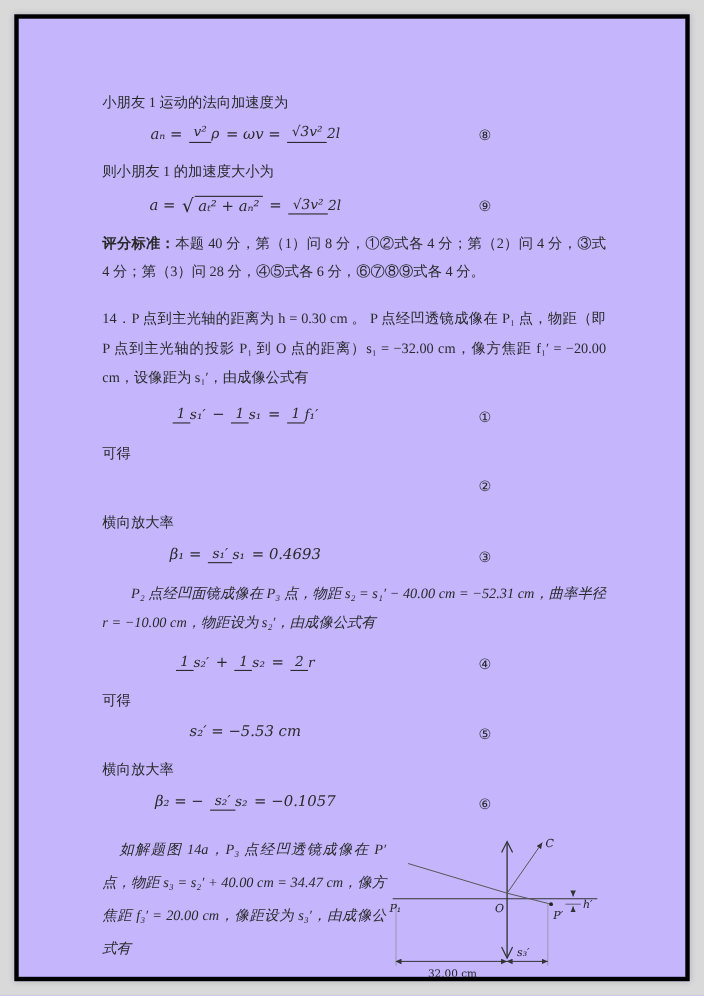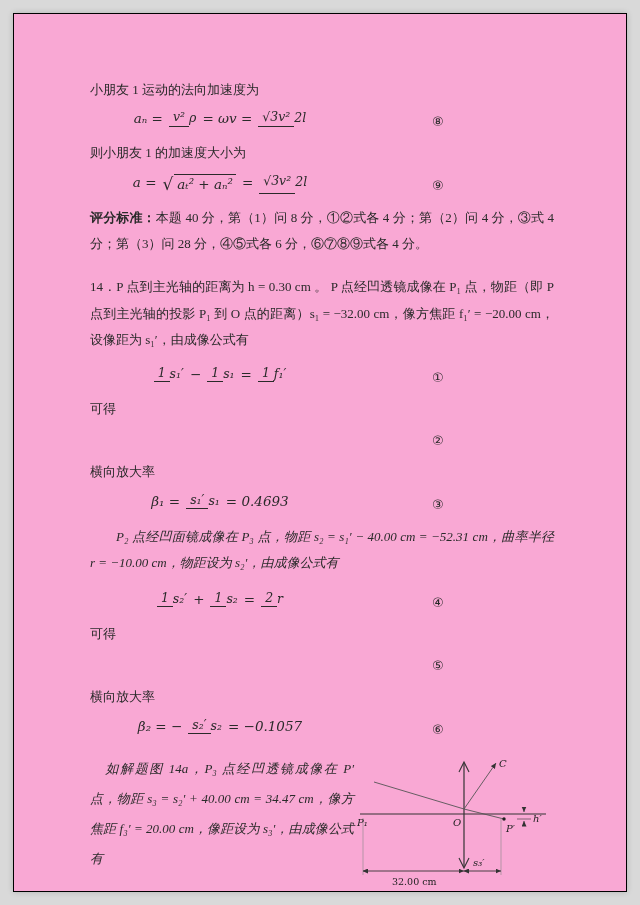--- a/index.html
+++ b/index.html
@@ -6,38 +6,38 @@
   body {
     background:#d9d9d9;
     font-family:"Liberation Serif","DejaVu Serif",serif;
     color:#2a2a2a;
     -webkit-font-smoothing:antialiased;
   }
   .page {
     position:relative;
     width:614px; height:879px;
     margin:13px auto;
-    background:#f9a8d4;
-    border:1px solid #000000;
+    background:#c4b5fd;
+    border:4px solid #000000;
     box-shadow:0 0 6px rgba(0,0,0,.18);
     box-sizing:border-box;
     padding:64px 72px 0 76px;
     overflow:hidden;
   }
   .txt { font-size:13px; line-height:1.8; }
   p { margin:0; }
   .para { font-size:13px; line-height:2.05; text-align:justify; }
   .indent { text-indent:2em;font-style:italic; }
   .bold { font-weight:bold;font-family:Liberation Serif, serif; }
 
   
   .eq-row { position:relative; margin:9px 0 9px 0; min-height:22px; }
   .eq-body {
     width:260px;
-    display:flex; justify-content:center; 
+    display:flex; justify-content:center; align-items:center;
     font-family:"DejaVu Serif","DejaVu Sans",serif;
     font-style:italic; font-size:13.5px;
   }
   .eq-body > span { margin:0 3px; white-space:nowrap; }
   .eq-tag {
     position:absolute; left:342px; top:50%; transform:translateY(-50%);
     font-family:"DejaVu Sans",sans-serif; font-style:normal; font-size:13px;
   }
   .frac { display:inline-flex; flex-direction:row; text-align:center; vertical-align:middle; margin:0 3px; }
   .frac .num { border-bottom:1px solid #2a2a2a; padding:0 4px 1px; line-height:1.15; font-size:12.5px; }
@@ -163,20 +163,23 @@
           <span class="num">2</span>
           <span class="den">r</span>
         </span>
     </div>
     <span class="eq-tag">④</span>
   </div>
 
   <p class="txt">可得</p>
 
   <div class="eq-row">
+    <div class="eq-body">
+      <span>s₂′ = −5.53 cm</span>
+    </div>
     <span class="eq-tag">⑤</span>
   </div>
 
   <p class="txt">横向放大率</p>
 
   <div class="eq-row">
     <div class="eq-body">
       <span>β₂ = −</span>
       <span class="frac">
           <span class="num">s₂′</span>

